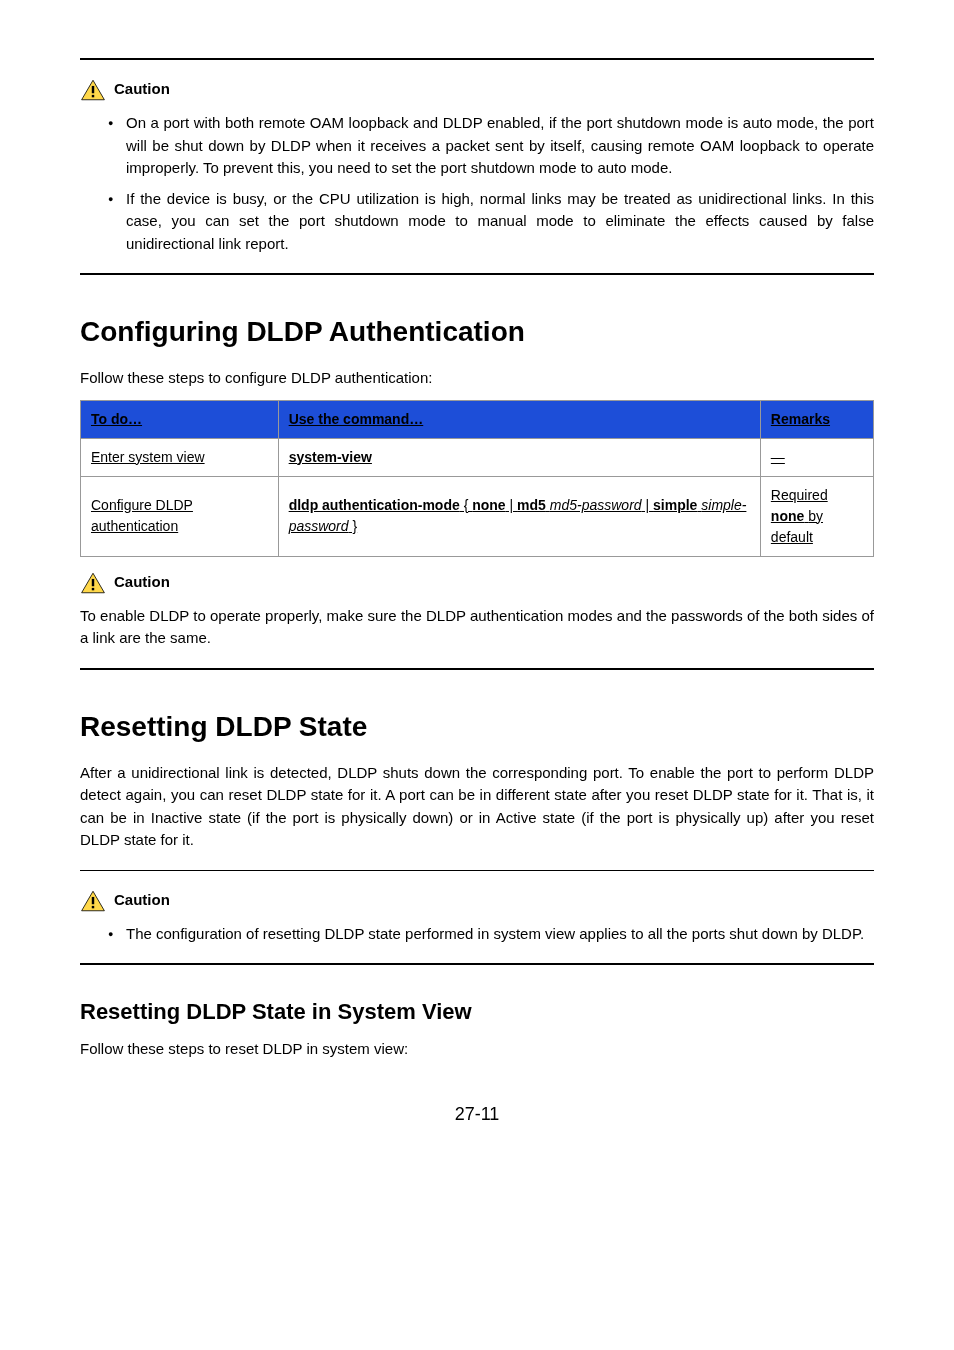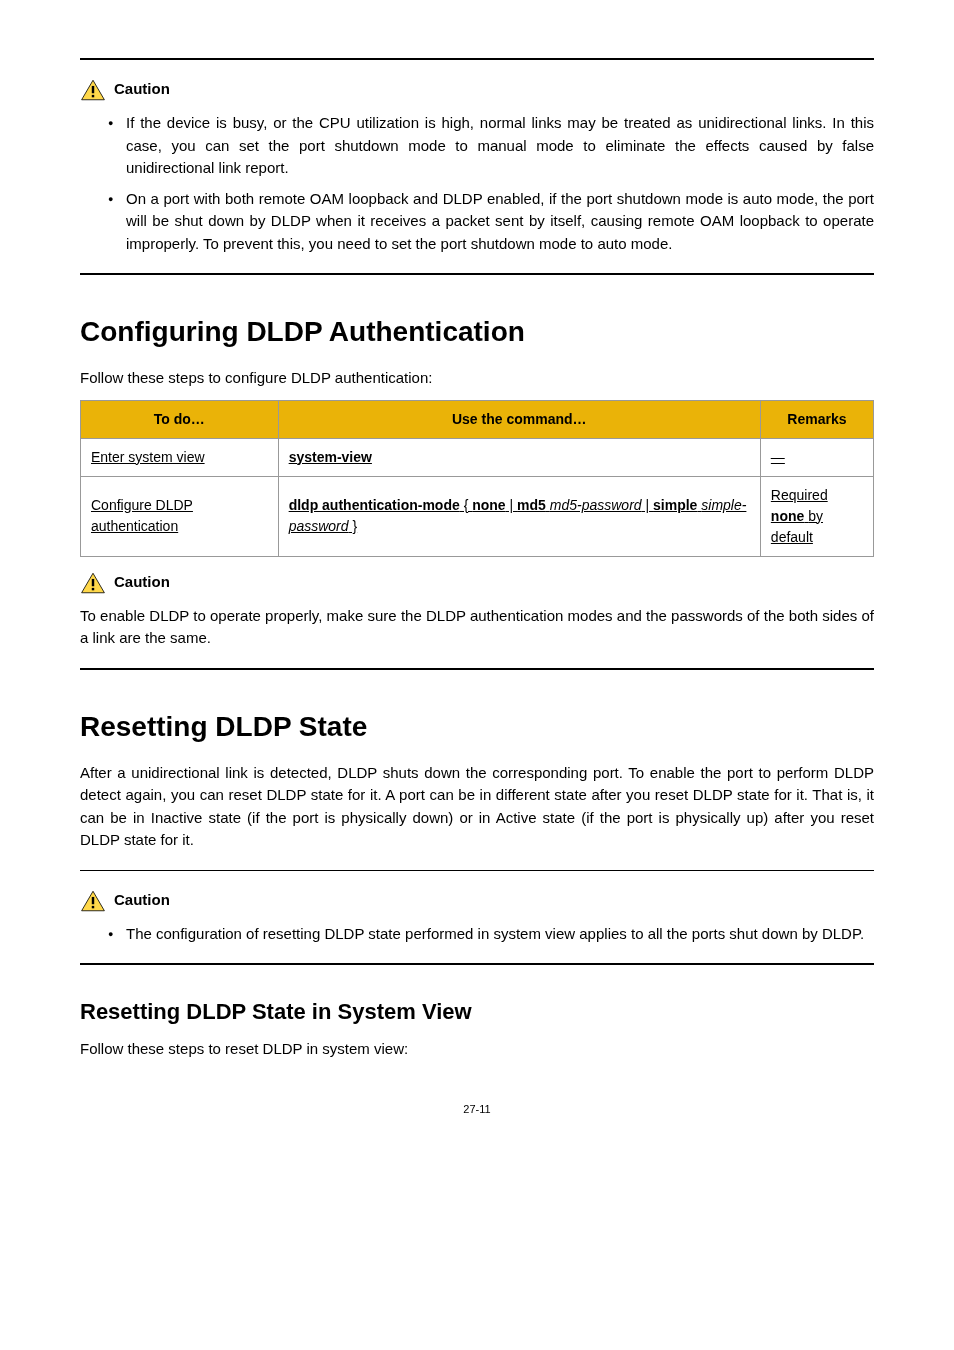--- a/index.html
+++ b/index.html
@@ -19,43 +19,43 @@
   .caution-icon { width: 26px; height: 24px; flex-shrink: 0; }
   .caution-label { font-weight: bold; font-size: 15px; }
   ul.bullets { list-style: none; padding-left: 28px; margin: 10px 0; }
   ul.bullets li { position: relative; padding-left: 18px; margin-bottom: 8px; text-align: justify; }
   ul.bullets li::before { content: "●"; position: absolute; left: 0; top: 0; font-size: 9px; line-height: 22px; }
   h2.section { font-size: 28px; font-weight: bold; margin: 36px 0 14px 0; }
   h3.subsection { font-size: 22px; font-weight: bold; margin: 30px 0 10px 0; }
   p.body { margin: 10px 0; text-align: justify; }
   table.cfg { width: 100%; border-collapse: collapse; margin: 10px 0; font-size: 14px; }
   table.cfg th, table.cfg td { border: 1px solid #999; padding: 8px 10px; vertical-align: middle; }
-  table.cfg th { background: #eab308; font-weight: bold; text-align: center; }
+  table.cfg th { background: #1d4ed8; font-weight: bold; text-align: left; text-decoration: underline; }
   table.cfg td { text-align: left; text-decoration: underline; }
   .cmd-cell { font-weight: bold; }
   .cmd-arg { font-weight: normal; font-style: italic; }
-  .page-num { text-align: center; font-size: 11px; margin-top: 40px; }
+  .page-num { text-align: center; font-size: 18px; margin-top: 40px; }
 </style>
 </head>
 <body>
 
 <hr class="hr-line">
 
 <div class="caution-block">
   <svg class="caution-icon" viewBox="0 0 32 28">
     <polygon points="16,2 30,26 2,26" fill="#ffd84a" stroke="#000" stroke-width="1"></polygon>
     <rect x="14.5" y="9" width="3" height="9" fill="#000"></rect>
     <rect x="14.5" y="20" width="3" height="3" fill="#000"></rect>
   </svg>
   <span class="caution-label">Caution</span>
 </div>
 
 <ul class="bullets">
+  <li>On a port with both remote OAM loopback and DLDP enabled, if the port shutdown mode is auto mode, the port will be shut down by DLDP when it receives a packet sent by itself, causing remote OAM loopback to operate improperly. To prevent this, you need to set the port shutdown mode to auto mode.</li>
   <li>If the device is busy, or the CPU utilization is high, normal links may be treated as unidirectional links. In this case, you can set the port shutdown mode to manual mode to eliminate the effects caused by false unidirectional link report.</li>
-  <li>On a port with both remote OAM loopback and DLDP enabled, if the port shutdown mode is auto mode, the port will be shut down by DLDP when it receives a packet sent by itself, causing remote OAM loopback to operate improperly. To prevent this, you need to set the port shutdown mode to auto mode.</li>
 </ul>
 
 <hr class="hr-line">
 
 <h2 class="section">Configuring DLDP Authentication</h2>
 
 <p class="body">Follow these steps to configure DLDP authentication:</p>
 
 <table class="cfg">
   <thead>

